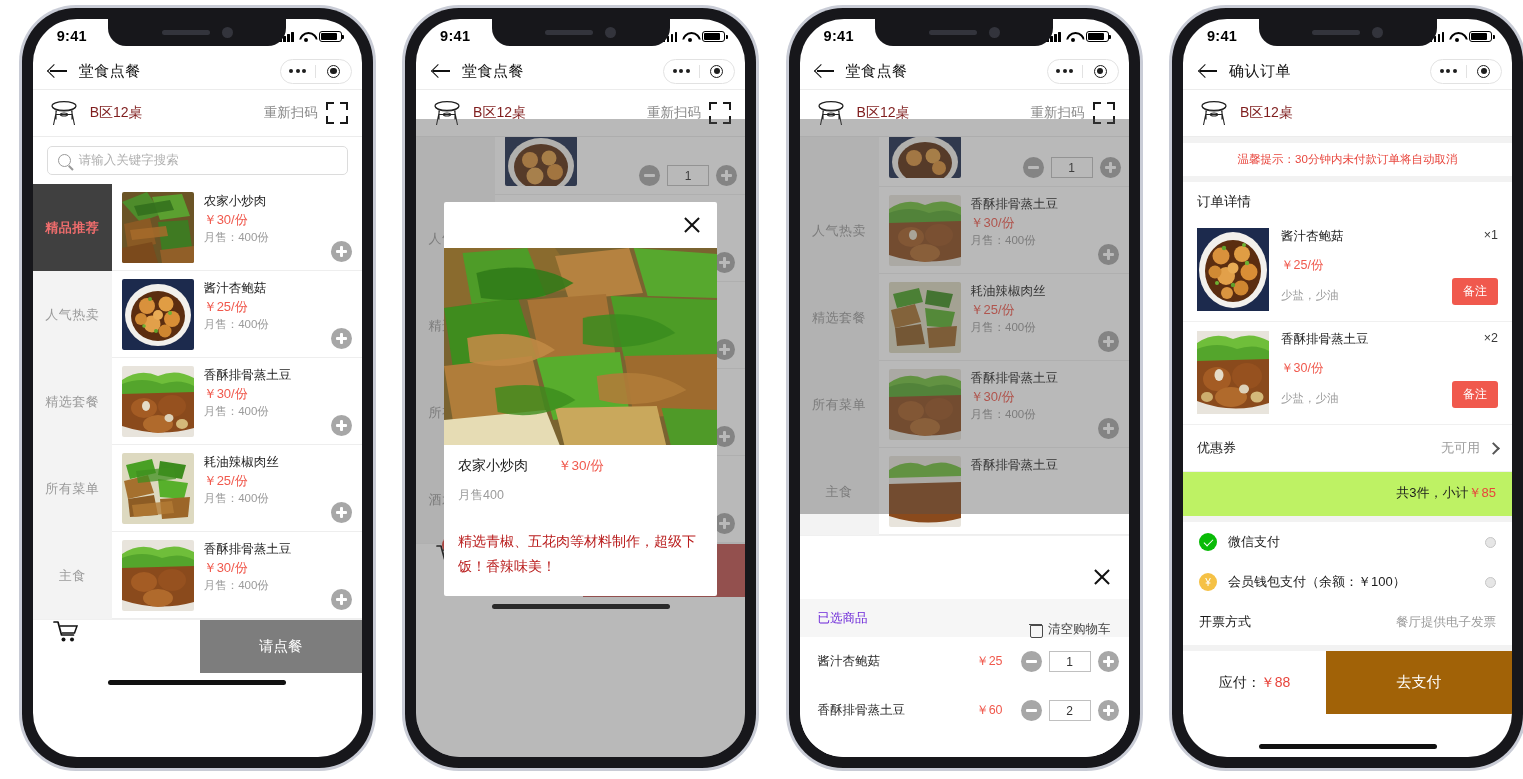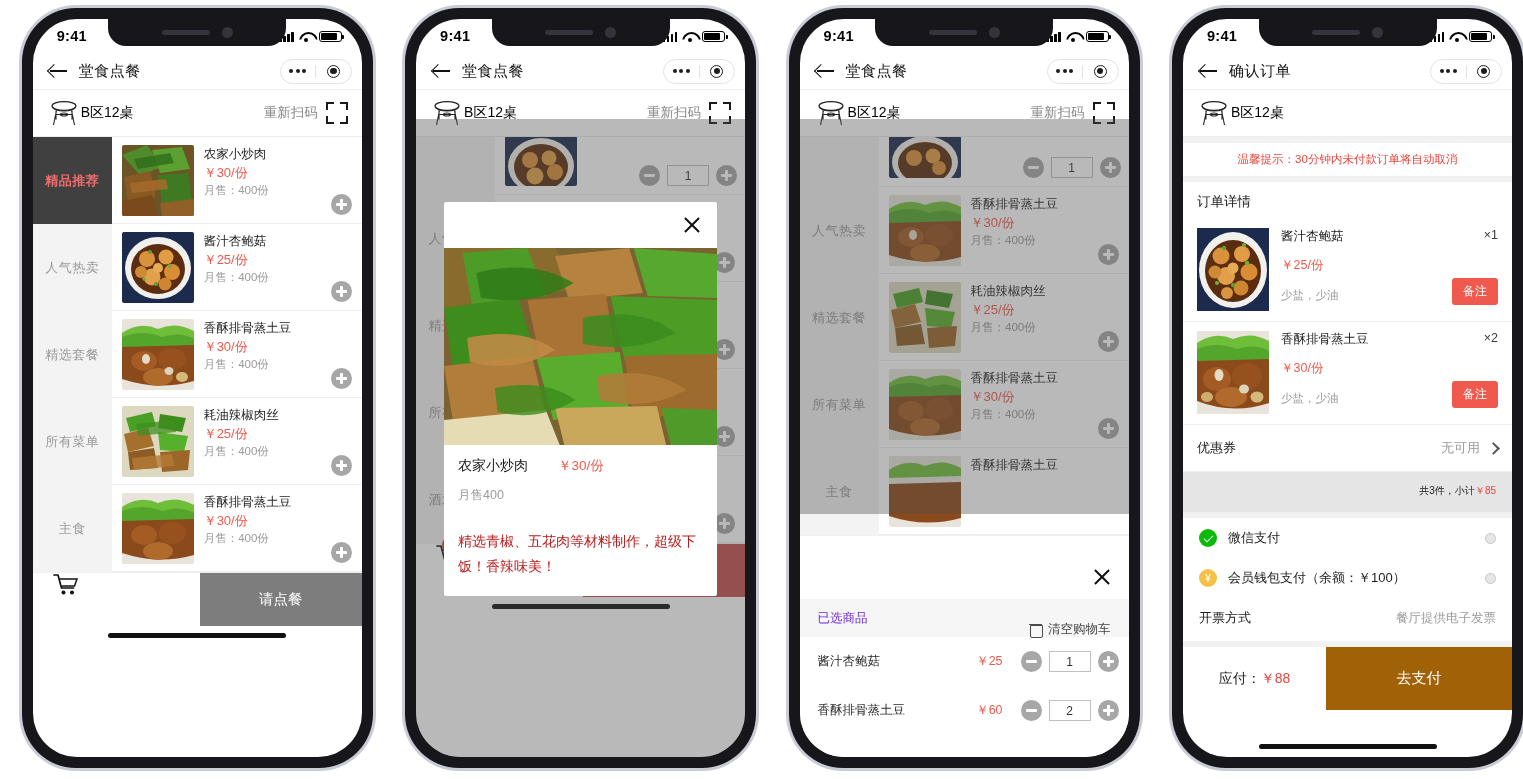--- a/index.html
+++ b/index.html
@@ -98,21 +98,21 @@
   }
   .cap-target span::after{content:"";position:absolute;inset:2.4px;border-radius:50%;background:#1d1d1d;}
 
   
   .tablebar {
     border-top: 1px solid #ececec; border-bottom: 1px solid #ececec;
     height: 48px; display: flex; align-items: center; padding: 0 14px;
     background: #fff;
   }
   .table-icon { width: 34px; height: 28px; flex:0 0 auto; }
-  .table-label { font-size: 14px; color: #000000;  text-align: center;}
+  .table-label { font-size: 14px; color: #7f1d1d; margin-left: 9px; text-align: center;}
   .rescan { margin-left: auto; display: flex; align-items: center; gap: 8px; }
   .rescan-text { font-size: 13.5px; color: #8b8b8b; }
   .scan-icon { width: 22px; height: 22px; position: relative; }
   .scan-icon i {
     position: absolute; width: 8px; height: 8px; border: 2px solid #1a1a1a;
   }
   .scan-icon i:nth-child(1){left:0;top:0;border-right:0;border-bottom:0;}
   .scan-icon i:nth-child(2){right:0;top:0;border-left:0;border-bottom:0;}
   .scan-icon i:nth-child(3){left:0;bottom:0;border-right:0;border-top:0;}
   .scan-icon i:nth-child(4){right:0;bottom:0;border-left:0;border-top:0;}
@@ -250,21 +250,21 @@
   .oitem-qty{ font-size:12.5px;color:#3a3a3a; }
   .note-btn{
     position:absolute;right:14px;bottom:16px;background:#f0594d;color:#fff;
     font-size:12px;border-radius:3px;padding:5px 11px;cursor:pointer;
   }
   .coupon{ display:flex;padding:14px;background:#fff;border-bottom:1px solid #f0f0f0;cursor:pointer;}
   .coupon-label{ font-size:13px;color:#222;}
   .coupon-right{ margin-left:auto; display:flex;align-items:center;gap:9px;}
   .coupon-val{ font-size:13px;color:#9b9b9b;}
   .chev{ width:9px;height:9px;border-right:2px solid #555;border-top:2px solid #555;transform:rotate(45deg);display:block;}
-  .subtotal{ text-align:right; padding:12px 16px 14px; background:#e5e5e5; font-size:10px;color:#1c1c1c;border-bottom:6px solid #f2f2f2;}
+  .subtotal{ text-align:right; padding:12px 16px 14px; background:#bef264; font-size:13px;color:#1c1c1c;border-bottom:6px solid #f2f2f2;}
   .subtotal b{ color:#e8453c; font-weight:normal;}
   .payrow{ display:flex;align-items:center;padding:11px 16px;background:#fff;}
   .pay-ico{ width:18px;height:18px;border-radius:50%;flex:0 0 auto;display:flex;align-items:center;justify-content:center;}
   .pay-ico.wechat{ background:#09bb07; }
   .pay-ico.wallet{ background:#f6c košt; }
   .pay-ico.wallet{ background:#f5c145; color:#fff; font-size:10px;}
   .check-glyph{ width:9px;height:5px;border-left:1.8px solid #fff;border-bottom:1.8px solid #fff;transform:rotate(-45deg);display:block;margin-bottom:2px;}
   .pay-label{ font-size:13px;color:#1c1c1c;margin-left:11px;}
   .radio{ margin-left:auto;width:11px;height:11px;border-radius:50%;border:1px solid #c6c6c6;background:#e6e6e6;cursor:pointer;}
   .invoice{ display:flex;align-items:center;padding:11px 16px 14px;background:#fff;border-bottom:6px solid #f2f2f2;}
@@ -329,20 +329,26 @@
         <span class="table-label">B区12桌</span>
         <span class="rescan">
           <span class="rescan-text">重新扫码</span>
           <span class="scan-icon">
               <i></i>
               <i></i>
               <i></i>
               <i></i>
             </span>
         </span>
+      </div>
+      <div class="searchwrap">
+        <div class="searchbox">
+          <span class="mag"></span>
+          <span class="search-ph">请输入关键字搜索</span>
+        </div>
       </div>
       <div class="bodysplit">
         <div class="cats">
           <div class="cat active">
               <span>精品推荐</span>
             </div>
           <div class="cat">
               <span>人气热卖</span>
             </div>
           <div class="cat">

